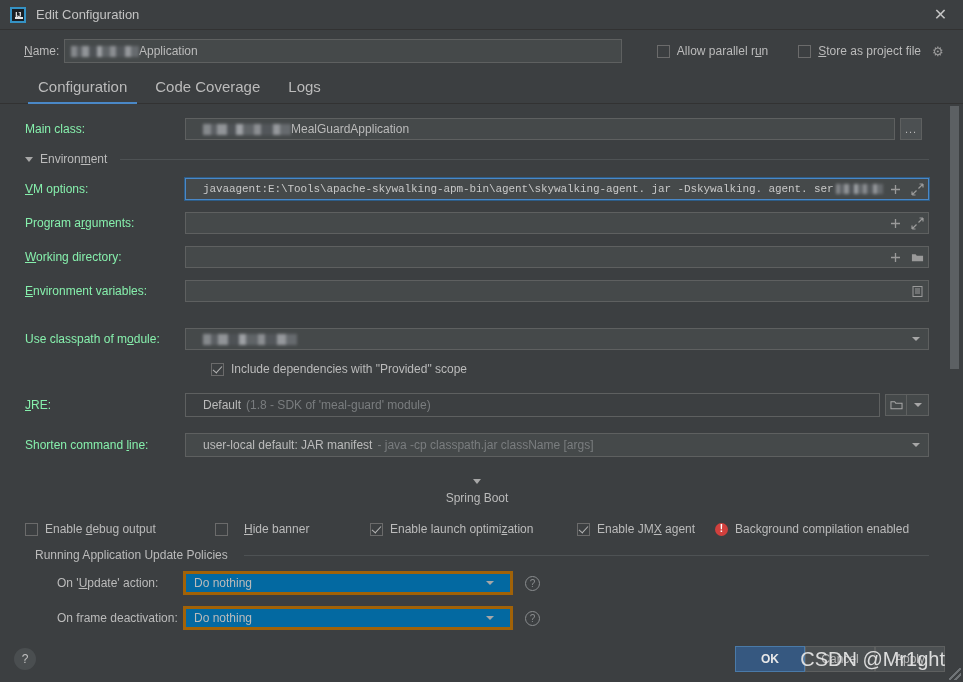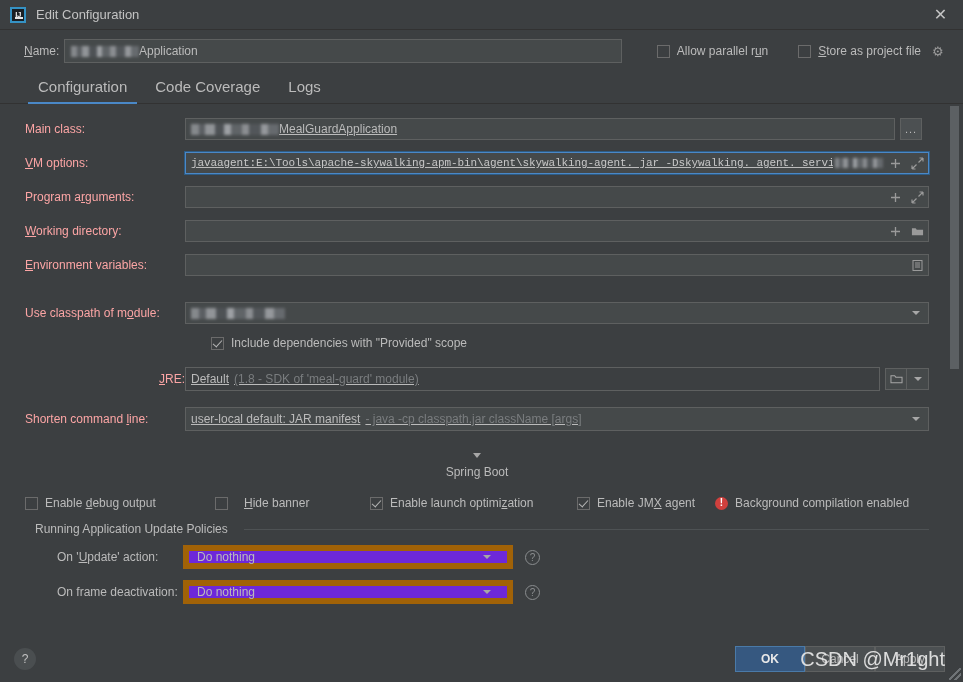--- a/index.html
+++ b/index.html
@@ -134,32 +134,31 @@
   .content {
     position: absolute; inset: 0;
     padding: 14px 34px 0 24px;
   }
   .row {
     display: flex; align-items: center;
     height: 22px; margin-bottom: 12px;
   }
   .row-label {
     width: 160px; flex: 0 0 160px;
-    color: #fca5a5;
+    color: #86efac;
     white-space: nowrap;
   }
   .field {
     flex: 1; height: 22px;
     background: #45494a;
     border: 1px solid #5e6060;
     display: flex; align-items: center;
-    padding: 0 4px 0 5px;
+    padding: 0 4px 0 17px;
     color: #bbbbbb; overflow: hidden;
     white-space: nowrap;
-    text-decoration: underline;
   }
   .field.focused {
     border: 1px solid #4a88c7;
     outline: 1px solid #2d5c86;
     background: #45494a;
   }
   .field .mono {
     font-family: "Liberation Mono", monospace;
     font-size: 11px;
     color: #c8c8c8;
@@ -227,21 +226,21 @@
   .group-box { margin-top: 6px; }
   .group-head {
     display: flex; align-items: center; gap: 16px;
     color: #bbbbbb; margin-bottom: 9px; padding-left: 10px;
   }
   .group-head .sep-line { margin-left: 0; }
   .policy-row { display: flex; align-items: center; height: 24px; margin-bottom: 11px; padding-left: 10px; }
   .policy-label { width: 148px; flex: 0 0 148px; padding-left: 22px; }
   .policy-combo {
     width: 330px; height: 24px;
-    background: #6d28d9; border: 6px solid #a16207;
+    background: #0369a1; border: 3px solid #a16207;
     display: flex; align-items: center; padding: 0 12px 0 8px;
     color: #bbbbbb;
   }
   .help-icon {
     width: 15px; height: 15px; border-radius: 50%;
     border: 1px solid #8a8d8f; color: #8a8d8f;
     font-size: 10px; display: flex; align-items: center; justify-content: center;
     margin-left: 12px; cursor: pointer;
   }
 
@@ -338,20 +337,25 @@
 
       <div class="row">
         <div class="row-label">Main class:</div>
         <div class="field" style="max-width:710px;">
           <span class="blur" style="width:88px;height:11px;"></span>
             <span>MealGuardApplication</span>
         </div>
         <div class="btn-square">...</div>
       </div>
 
+      <div class="sep-title">
+        <span class="tri"></span>
+        <span>Environ<span class="u">m</span>ent</span>
+        <span class="sep-line"></span>
+      </div>
 
       <div class="row">
         <div class="row-label"><span class="u">V</span>M options:</div>
         <div class="field focused">
           <span class="mono">javaagent:E:\Tools\apache-skywalking-apm-bin\agent\skywalking-agent. jar -Dskywalking. agent. service_name=</span>
           <span class="blur" style="width:52px;height:10px;margin-left:2px;"></span>
           <span class="field-icons">
             <svg class="ic" viewBox="0 0 13 13">
                 <path d="M6.5 2v9M2 6.5h9" stroke="#9a9a9a" stroke-width="1.3" fill="none"></path>
               </svg>
@@ -411,21 +415,21 @@
           <span class="blur" style="width:94px;height:11px;"></span>
           <span class="combo-arrow"></span>
         </div>
       </div>
 
       <div class="sub-check">
         <span class="chk checked"></span>
         <span>Include dependencies with "Provided" scope</span>
       </div>
 
-      <div class="row" style="height:32px;text-align:right;">
+      <div class="row" style="height:32px;">
         <div class="row-label"><span class="u">J</span>RE:</div>
         <div class="field" style="height:24px;background:#3c3f41;">
           <span>Default</span>
           <span class="muted" style="margin-left:5px;">(1.8 - SDK of 'meal-guard' module)</span>
         </div>
         <div class="jre-btns">
           <div class="jre-btn">
             <svg width="13" height="12" viewBox="0 0 14 13">
                 <path d="M1 10.5V3h4l1.2 1.5H13v6z" fill="none" stroke="#a7a7a7" stroke-width="1.1"></path>
               </svg>

